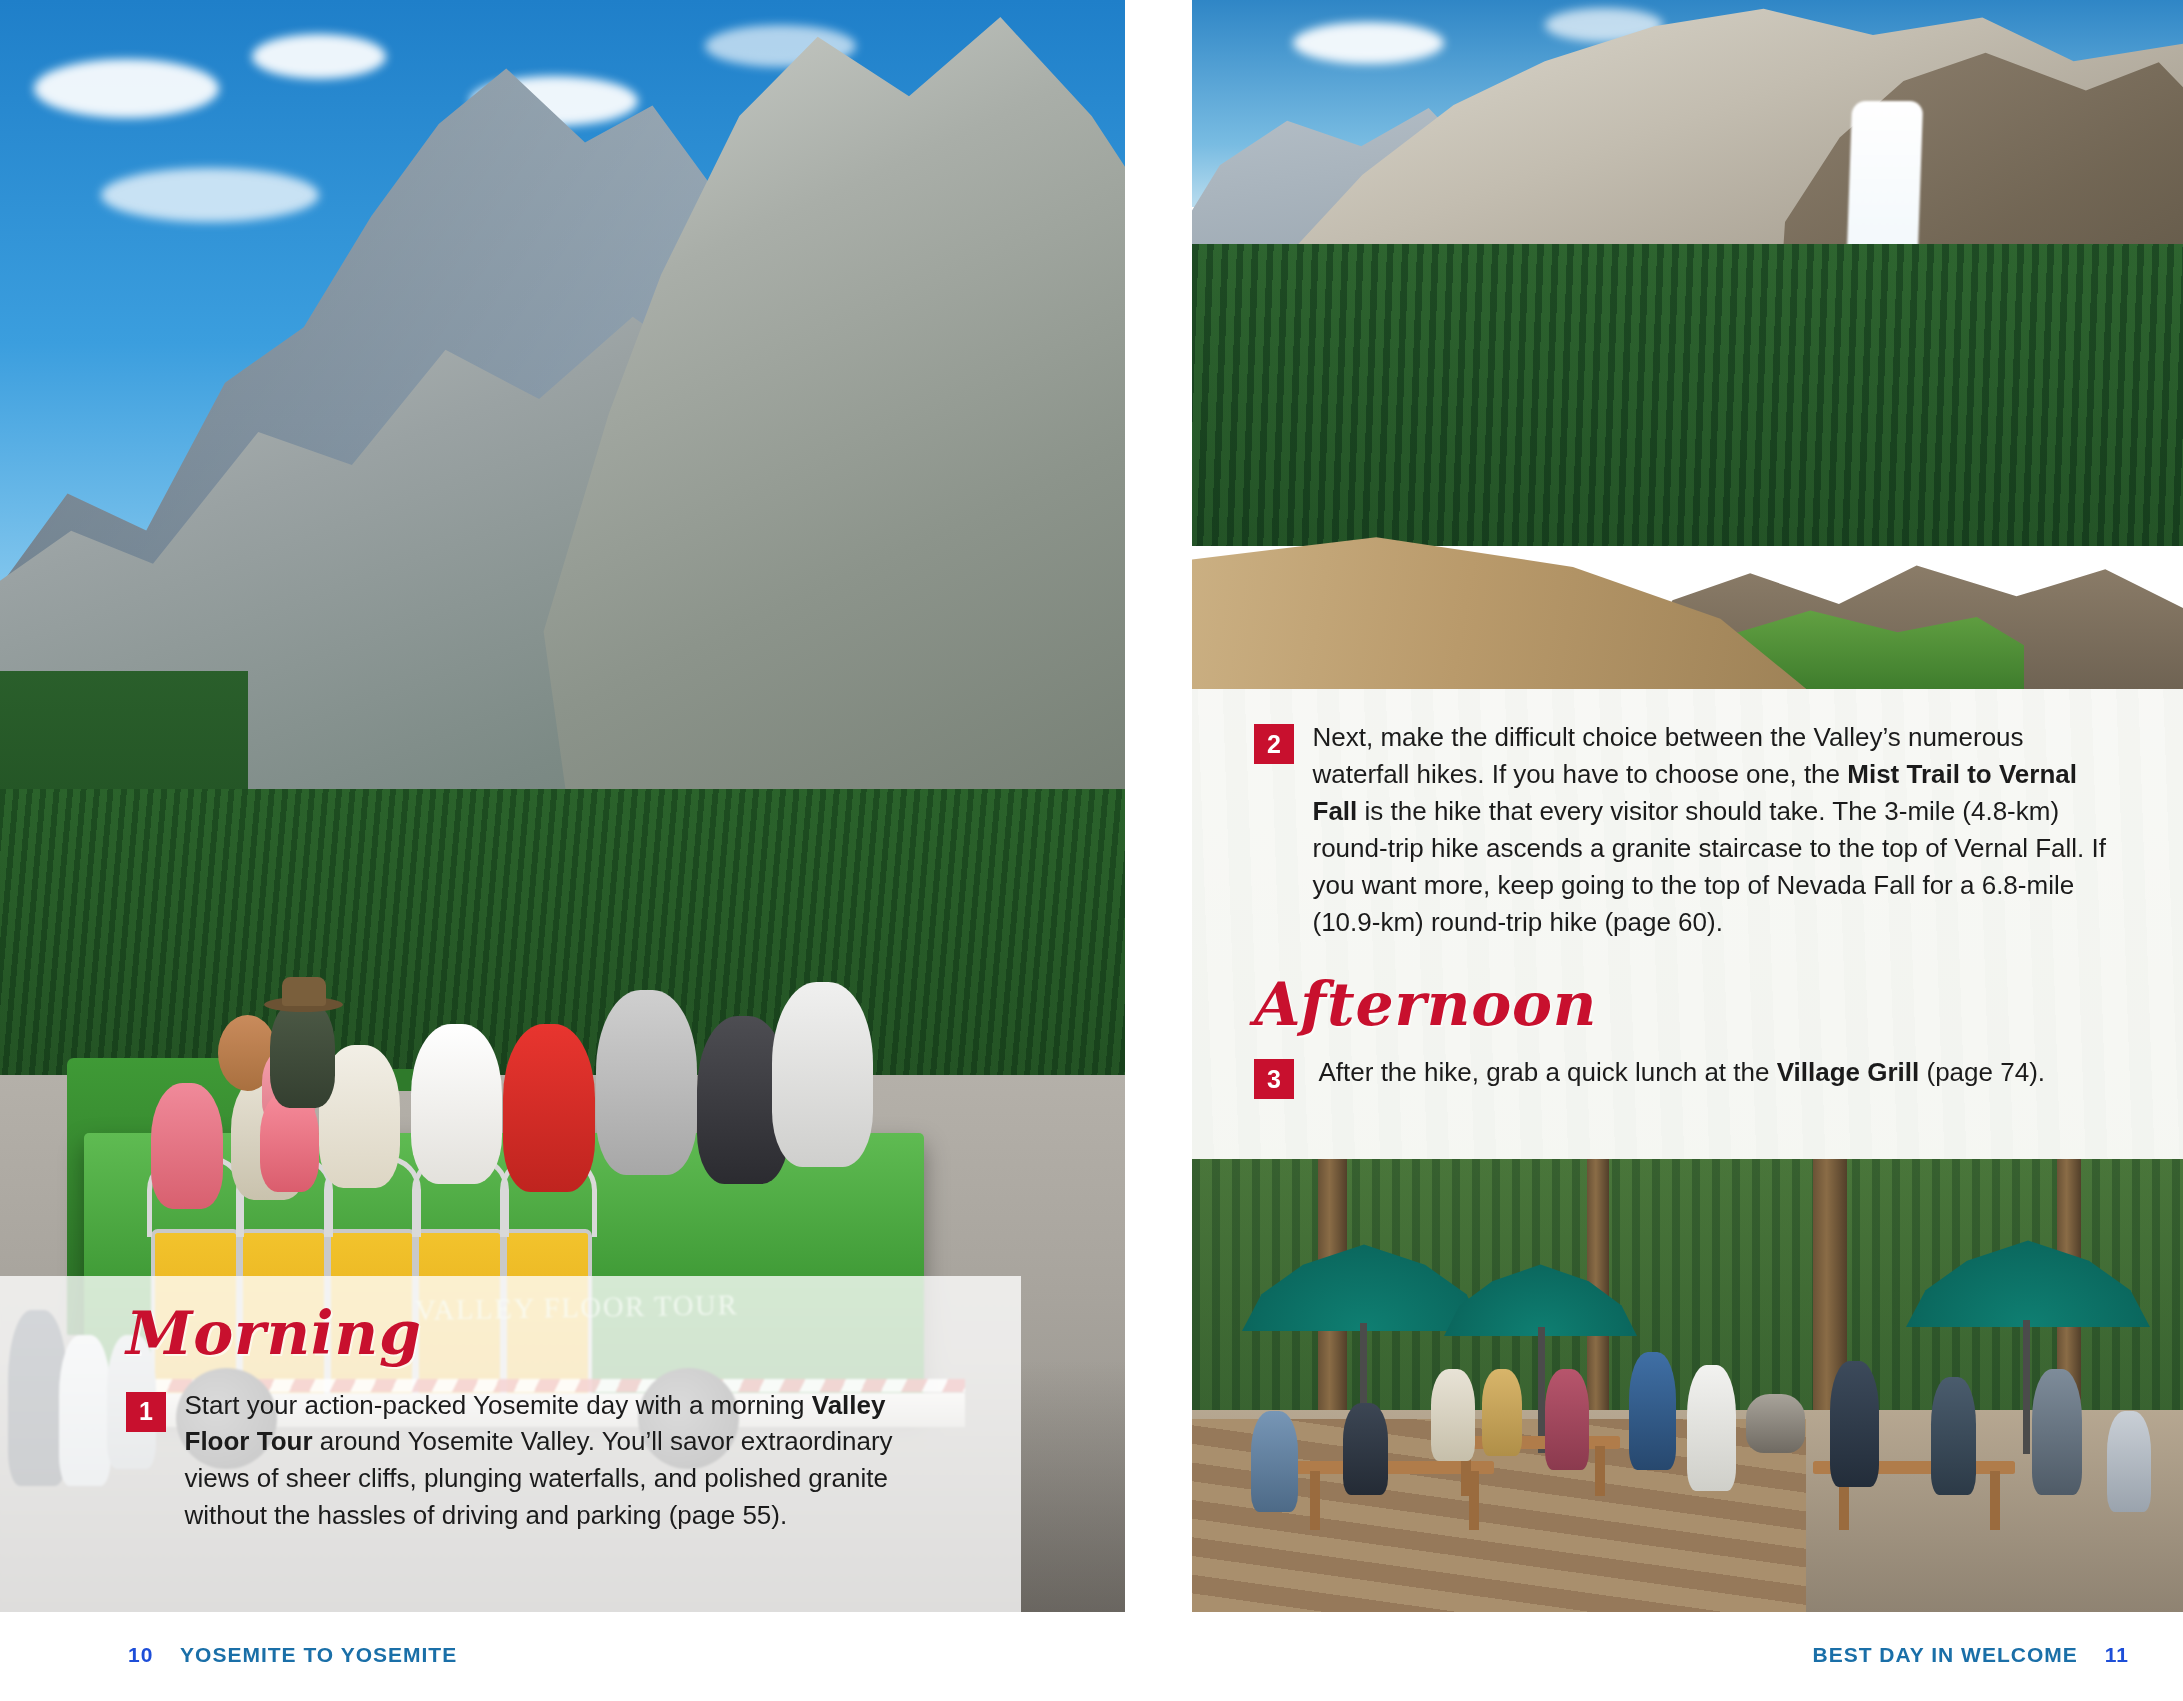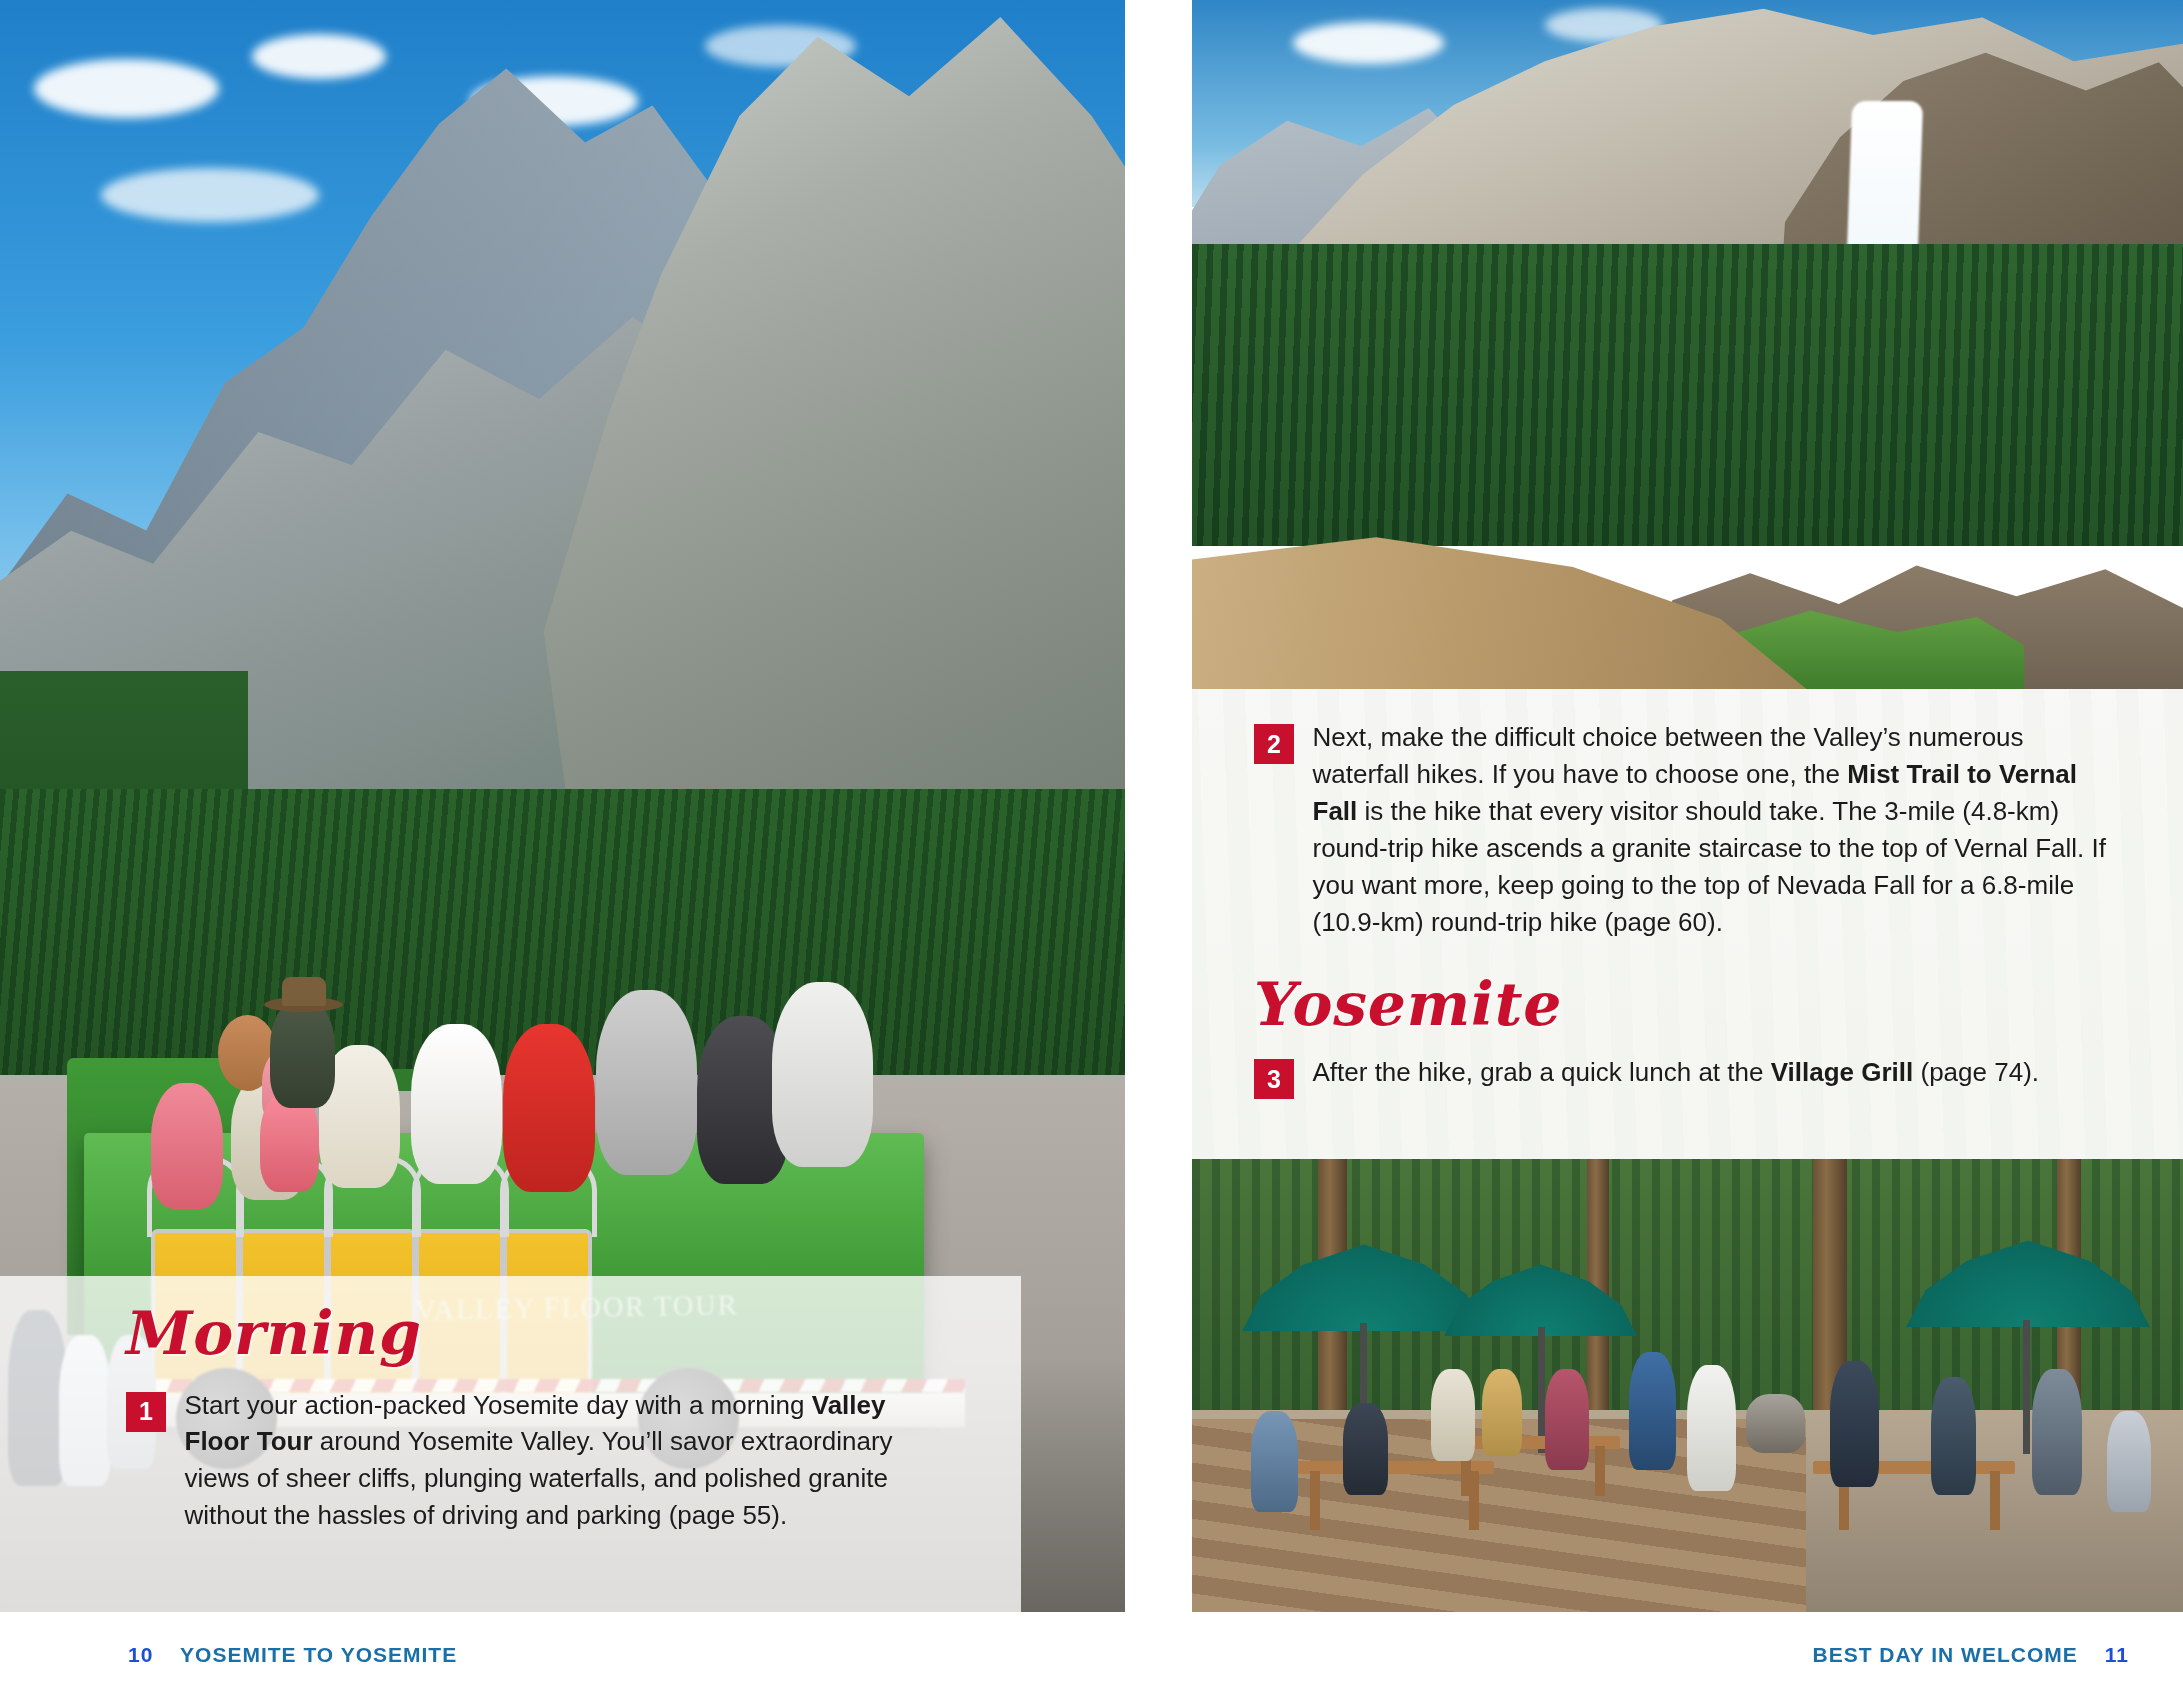--- a/index.html
+++ b/index.html
@@ -431,25 +431,25 @@
 
     <div class="panel-right-bg"></div>
     <div class="panel-right-wash"></div>
 
     <div class="panel-right-content">
       <div class="step">
         <div class="step-num">2</div>
         <div class="step-text" style="max-width:823px;">Next, make the difficult choice between the Valley’s numerous waterfall hikes. If you have to choose one, the <b>Mist Trail to Vernal Fall</b> is the hike that every visitor should take. The 3-mile (4.8-km) round-trip hike ascends a granite staircase to the top of Vernal Fall. If you want more, keep going to the top of Nevada Fall for a 6.8-mile (10.9-km) round-trip hike (page 60).</div>
       </div>
 
-      <h2 class="script-head" style="margin-top:28.6px;">Yosemite</h2>
+      <h2 class="script-head" style="margin-top:28.6px;">Afternoon</h2>
 
       <div class="step" style="margin-top:15px;">
         <div class="step-num">3</div>
-        <div class="step-text" style="max-width:823px;">After the hike, grab a quick lunch at the <b>Village Grill</b> (page 74).</div>
+        <div class="step-text" style="max-width:823px;margin-left:6px;">After the hike, grab a quick lunch at the <b>Village Grill</b> (page 74).</div>
       </div>
     </div>
 
     <div class="photo right-photo-bottom">
       <div class="bp-sky"></div>
       <div class="bp-trees"></div>
       <div class="trunk" style="left:126px;"></div>
       <div class="trunk" style="left:395px;width:22px;"></div>
       <div class="trunk" style="left:621px;width:34px;"></div>
       <div class="trunk" style="left:865px;width:23.5px;"></div>

